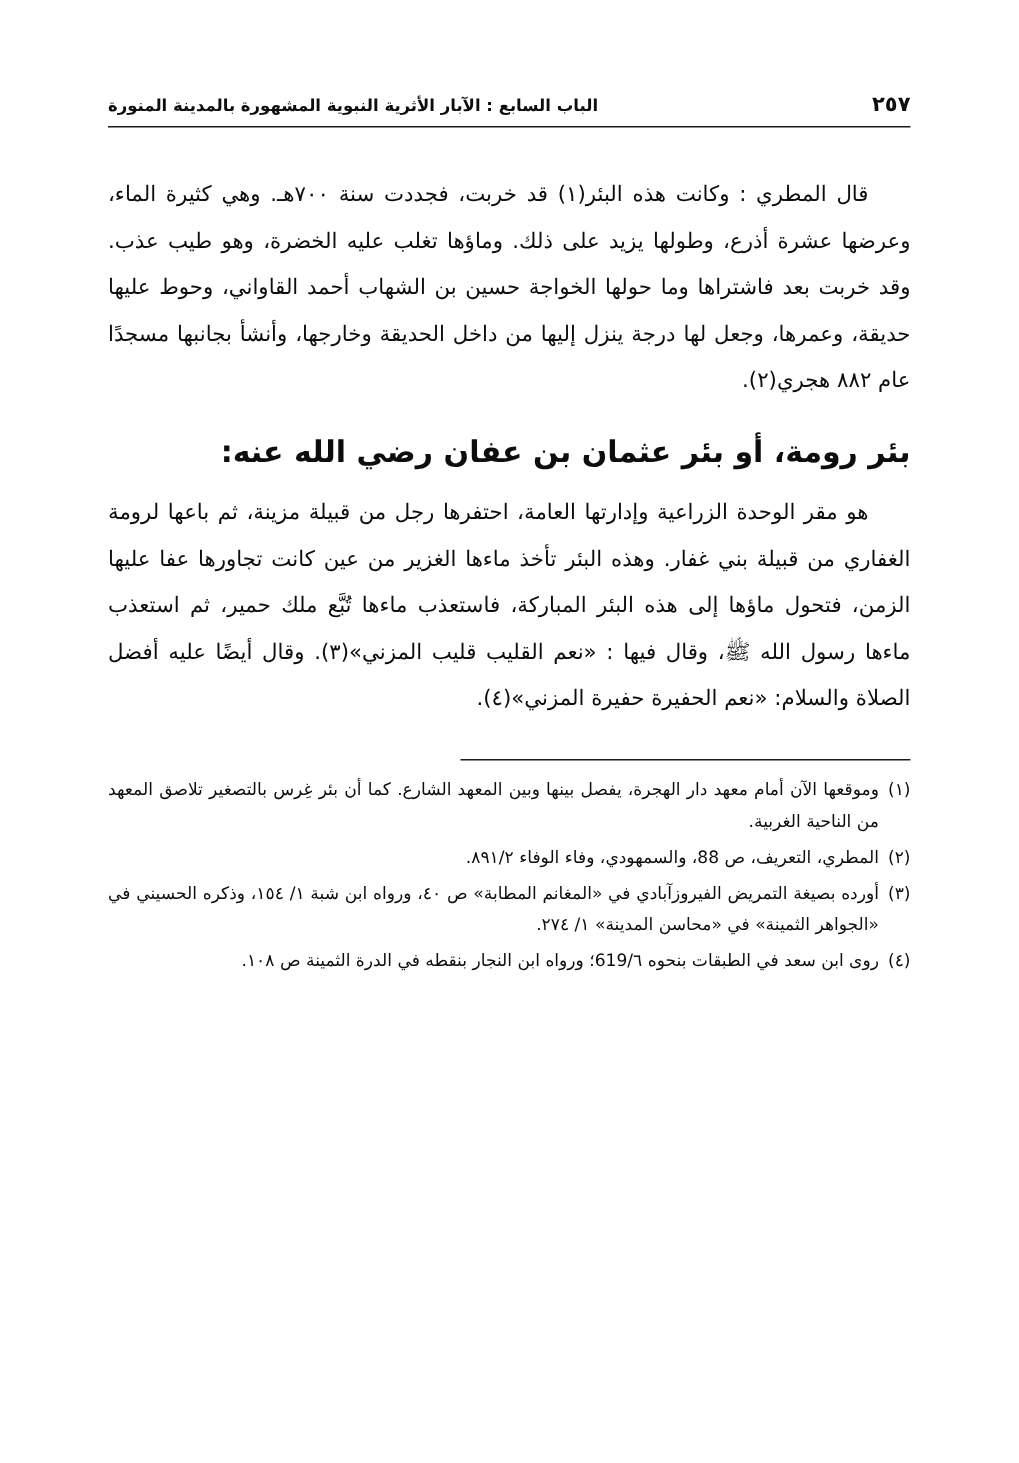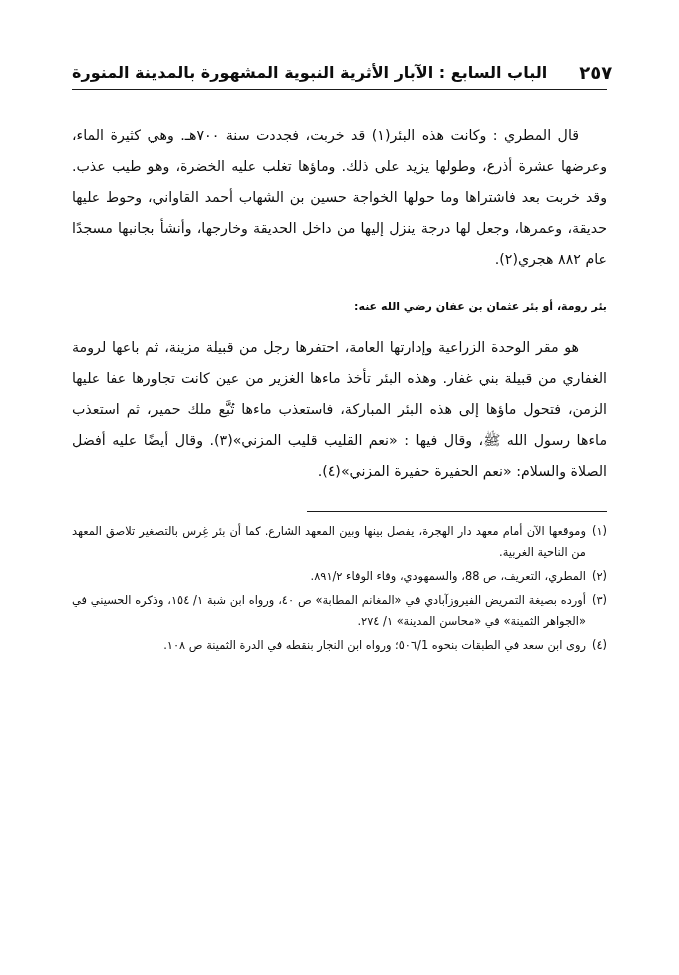--- a/index.html
+++ b/index.html
@@ -27,29 +27,29 @@
   
   .header {
     display: flex;
     flex-direction: row-reverse;
     align-items: center;
     justify-content: flex-start;
     gap: 14px;
     margin-bottom: 6px;
   }
   .header-title {
-    font-size: 16px;
+    font-size: 11px;
     font-weight: bold;
     letter-spacing: 0;
     white-space: nowrap;
     direction: rtl;
   }
   .header-spacer { flex: 1 1 auto; }
   .page-number {
-    font-size: 18px;
+    font-size: 14px;
     font-weight: bold;
     direction: rtl;
     padding-left: 4px;
   }
   .header-rule {
     border: 0;
     border-top: 1.1px solid #1a1a1a;
     margin: 6px 0 0 0;
     width: 100%;
   }
@@ -63,21 +63,21 @@
     line-height: 31px;
   }
   .para {
     margin: 0 0 8px 0;
     text-align: justify;
     text-justify: inter-word;
     text-align-last: right;
   }
   .para.indent { text-indent: 28px; }
   .subhead {
-    font-size: 11px;
+    font-size: 20px;
     font-weight: bold;
     margin: 16px 0 10px 0;
     text-align: right;
     direction: rtl;
   }
 
   
   .fn-rule {
     border: 0;
     border-top: 1.1px solid #1a1a1a;
@@ -144,18 +144,18 @@
       <span class="fn-text">المطري، التعريف، ص 88، والسمهودي، وفاء الوفاء ٨٩١/٢.</span>
     </div>
 
     <div class="fn">
       <span class="fn-marker">(٣)</span>
       <span class="fn-text">أورده بصيغة التمريض الفيروزآبادي في «المغانم المطابة» ص ٤٠، ورواه ابن شبة ١/ ١٥٤، وذكره الحسيني في «الجواهر الثمينة» في «محاسن المدينة» ١/ ٢٧٤.</span>
     </div>
 
     <div class="fn">
       <span class="fn-marker">(٤)</span>
-      <span class="fn-text">روى ابن سعد في الطبقات بنحوه ٥٠٦/1؛ ورواه ابن النجار بنقطه في الدرة الثمينة ص ١٠٨.</span>
+      <span class="fn-text">روى ابن سعد في الطبقات بنحوه 619/٦؛ ورواه ابن النجار بنقطه في الدرة الثمينة ص ١٠٨.</span>
     </div>
 
   </div>
 
 </div>
 
 </body></html>

